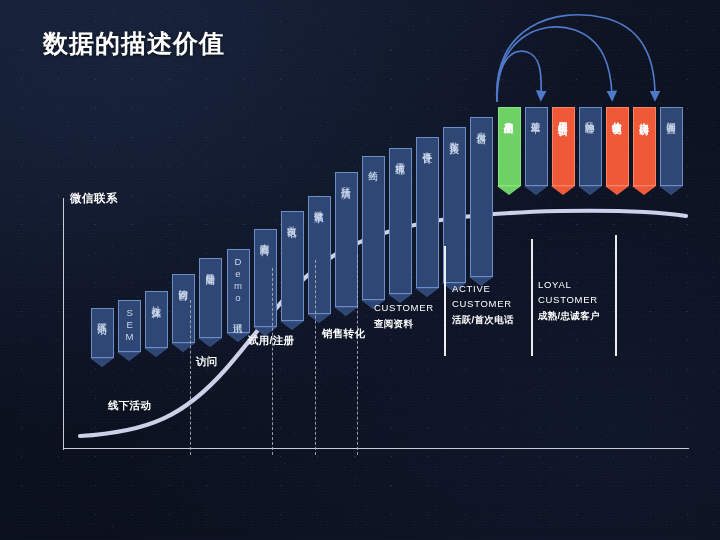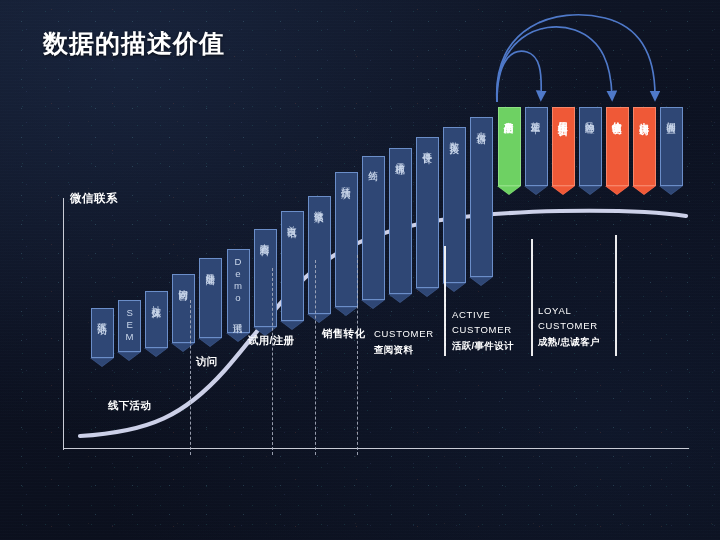--- a/index.html
+++ b/index.html
@@ -125,21 +125,21 @@
     border-left:1.6px dashed #aeb4c4;
     opacity:.85;
   }
   .sep-solid {
     position:absolute; width:1.6px; background:#ffffff; opacity:.92;
   }
 
   
   .seg {
     position:absolute;
-    color:#ffffff; white-space:nowrap;margin-top:26px;
+    color:#ffffff; white-space:nowrap;
   }
   .seg .en { font-size:9.5px; letter-spacing:.7px; line-height:15px; }
   .seg .cn { font-size:9.5px; font-weight:bold; letter-spacing:.3px; line-height:15px; margin-top:1px; }
 
   
   #footer {
     position:absolute; right:21px; bottom:14px;
     border:1px solid #8b93a8;
     padding:4px 10px 5px;
     font-size:10.5px; color:#e8ebf2; letter-spacing:1px;
@@ -328,21 +328,21 @@
     </div>
 
   <div id="segments">
       <div class="seg" style="left: 374px; top: 300px;">
         <div class="en">CUSTOMER</div>
         <div class="cn">查阅资料</div>
       </div>
       <div class="seg" style="left: 452px; top: 281px;">
         <div class="en">ACTIVE</div>
         <div class="en">CUSTOMER</div>
-        <div class="cn">活跃/事件设计</div>
+        <div class="cn">活跃/首次电话</div>
       </div>
       <div class="seg" style="left: 538px; top: 277px;">
         <div class="en">LOYAL</div>
         <div class="en">CUSTOMER</div>
         <div class="cn">成熟/忠诚客户</div>
       </div>
     </div>
 
 </div>
 

